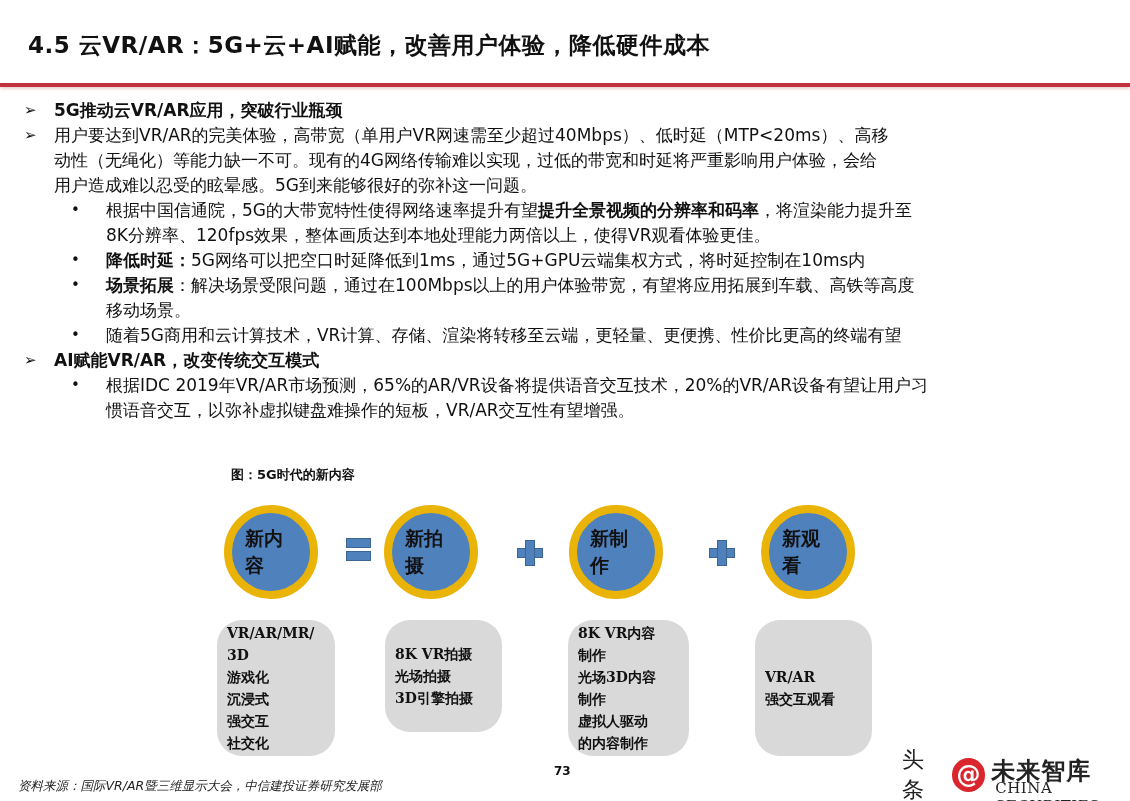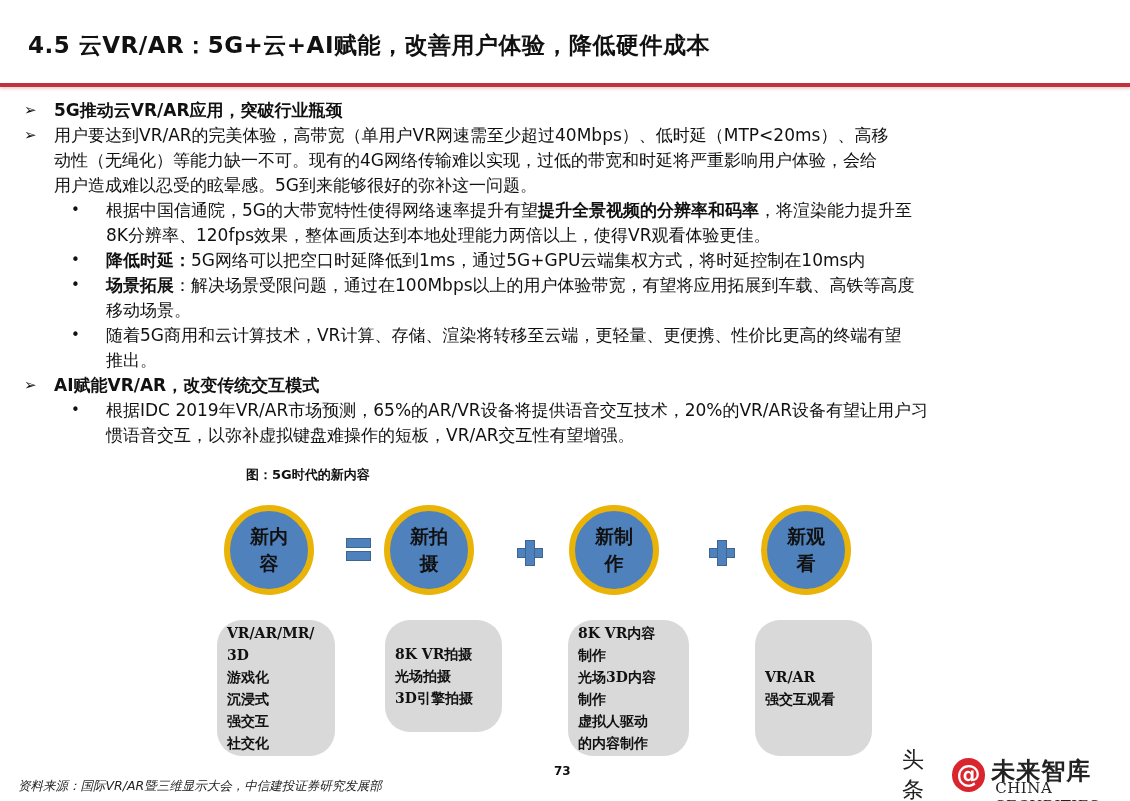--- a/index.html
+++ b/index.html
@@ -10,24 +10,24 @@
   .rule { position:absolute; left:0; top:83px; width:1130px; height:4px; background:#c0323f;
           box-shadow:0 2px 3px rgba(200,120,120,0.35); }
   .content { position:absolute; left:24px; top:98px; width:1080px; font-size:17px; line-height:25px; }
   .row { position:relative; }
   .l1 { padding-left:30px; }
   .l2 { padding-left:82px; }
   .marker { position:absolute; top:0; }
   .l1 .marker { left:0; font-size:15px; }
   .l2 .marker { left:47px; font-size:15px; }
   .bold { font-weight:bold; }
-  .fig-caption { position:absolute; left:231px; top:466px; font-size:13px; font-weight:bold;margin-left:15px; }
+  .fig-caption { position:absolute; left:231px; top:466px; font-size:13px; font-weight:bold; }
   .circle { position:absolute; width:78px; height:78px; border-radius:50%; background:#4f81bd;
-            border:6px solid #eab308; display:flex; align-items:center; justify-content:center;
-            text-align:center; font-family:"DejaVu Serif", "Liberation Serif", serif;
+            border:8px solid #eab308; display:flex; align-items:center; justify-content:center;
+            text-align:left; font-family:"DejaVu Serif", "Liberation Serif", serif;
             font-size:19px; font-weight:bold; line-height:27px; color:#111; }
   .circle span { width:52px; display:block; }
   .op-eq { position:absolute; width:25px; }
   .op-eq div { height:8px; background:#4f81bd; border:1px solid #3d6591; margin-bottom:3px; }
   .op-plus { position:absolute; width:26px; height:26px; }
   .op-plus .h { position:absolute; left:0; top:8px; width:26px; height:10px; background:#4f81bd; border:1px solid #3d6591; box-sizing:border-box; }
   .op-plus .v { position:absolute; left:8px; top:0; width:10px; height:26px; background:#4f81bd; border:1px solid #3d6591; box-sizing:border-box; }
   .box { position:absolute; background:#d9d9d9; display:flex; flex-direction:column; justify-content:center;
          font-family:"DejaVu Serif", "Liberation Serif", serif; font-weight:bold; font-size:14px;
          line-height:22px; color:#111; padding:0 10px; box-sizing:border-box;border-radius:25px; }
@@ -71,21 +71,20 @@
     <div><span class="bold">降低时延：</span><span>5G网络可以把空口时延降低到1ms，通过5G+GPU云端集权方式，将时延控制在10ms内</span></div>
   </div>
   <div class="row l2">
     <span class="marker">•</span>
     <div><span class="bold">场景拓展</span><span>：解决场景受限问题，通过在100Mbps以上的用户体验带宽，有望将应用拓展到车载、高铁等高度</span></div>
     <div>移动场景。</div>
   </div>
   <div class="row l2">
     <span class="marker">•</span>
     <div>随着5G商用和云计算技术，VR计算、存储、渲染将转移至云端，更轻量、更便携、性价比更高的终端有望</div>
-    <div>推出。</div>
   </div>
 
   <div class="row l1">
     <span class="marker">➢</span>
     <span class="bold">AI赋能VR/AR，改变传统交互模式</span>
   </div>
   <div class="row l2">
     <span class="marker">•</span>
     <div>根据IDC 2019年VR/AR市场预测，65%的AR/VR设备将提供语音交互技术，20%的VR/AR设备有望让用户习</div>
     <div>惯语音交互，以弥补虚拟键盘难操作的短板，VR/AR交互性有望增强。</div>

